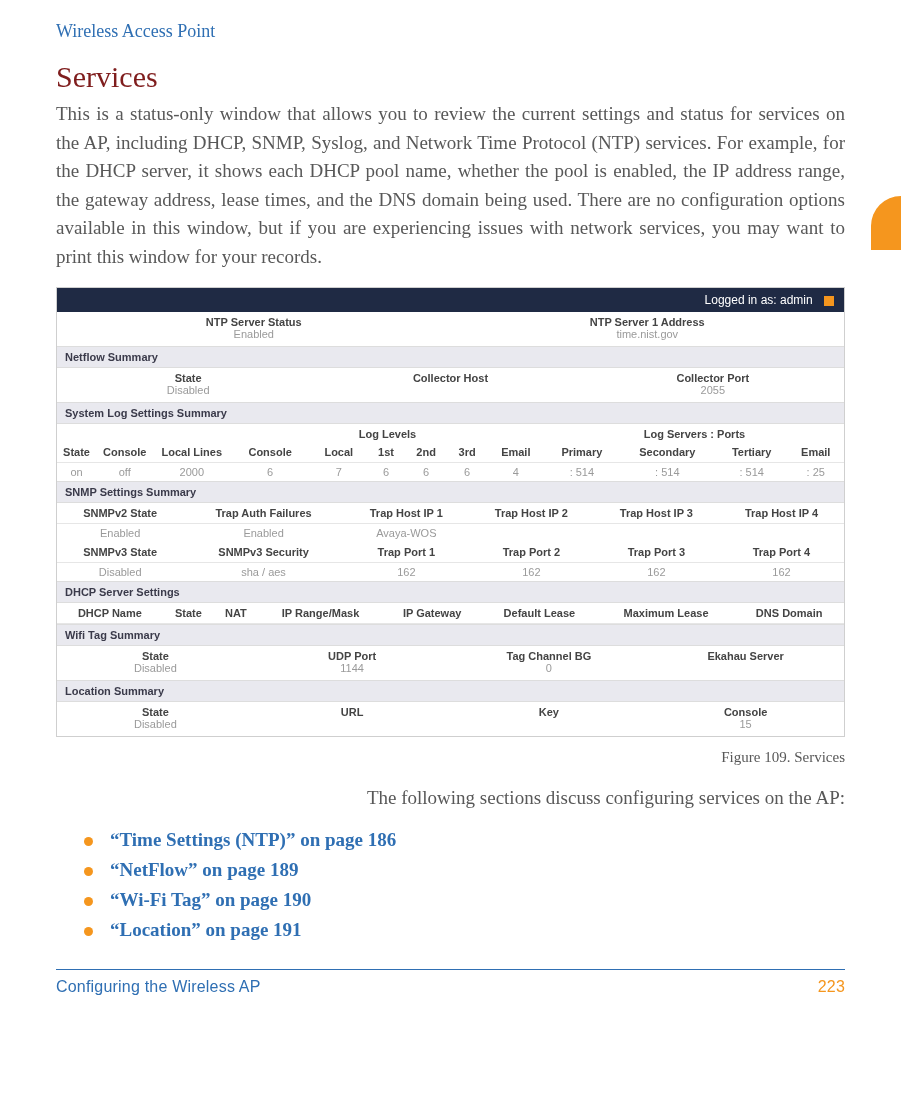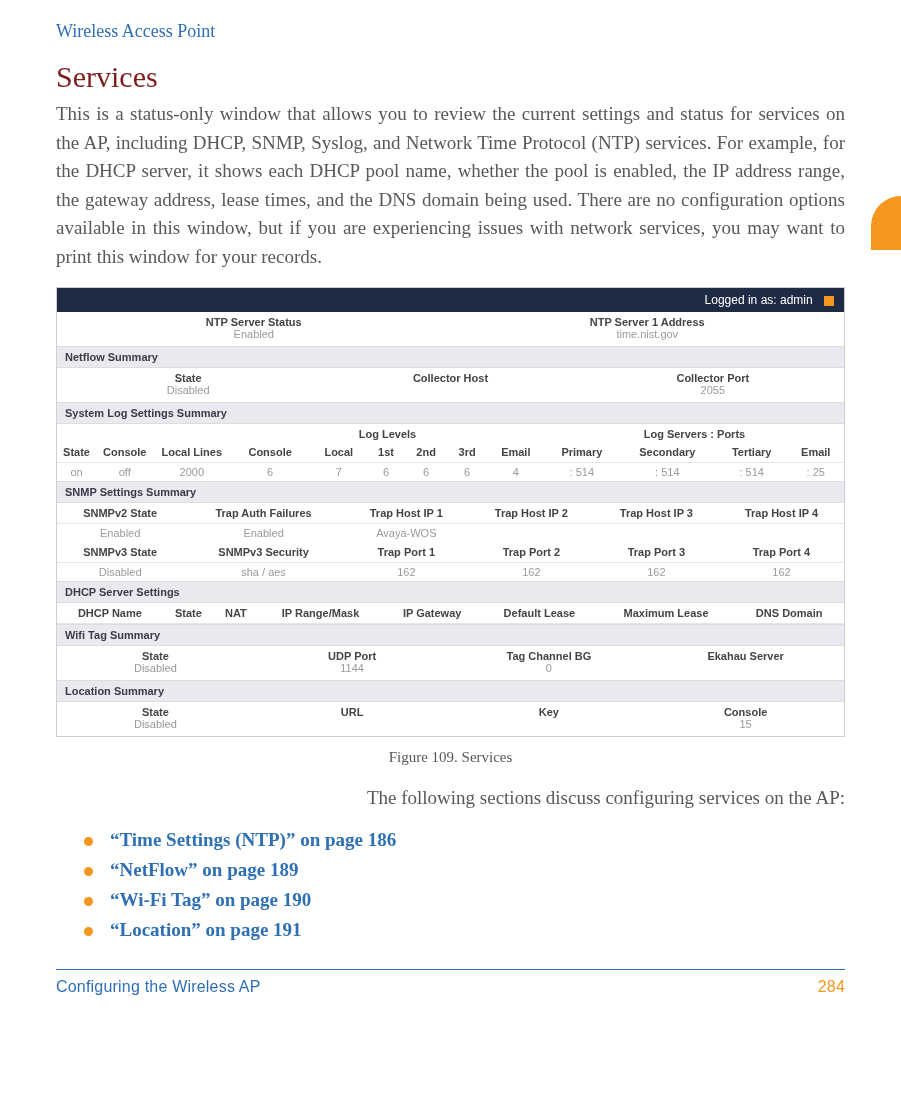--- a/index.html
+++ b/index.html
@@ -115,21 +115,21 @@
     text-align: center;
   }
   .group-head {
     font-weight: bold;
     color: #444;
     text-align: center;
     padding: 4px 0 2px 0;
     font-size: 11px;
   }
   .caption {
-    text-align: center;
+    text-align: right;
     font-family: "Palatino Linotype", Palatino, Georgia, serif;
     color: #585858;
     font-size: 15px;
     margin: 12px 0 18px 0;
   }
   .list {
     margin: 6px 0 28px 28px;
     padding: 0;
   }
   .list li {
@@ -387,15 +387,15 @@
   <ul class="list">
     <li><a>“Time Settings (NTP)” on page 186</a></li>
     <li><a>“NetFlow” on page 189</a></li>
     <li><a>“Wi-Fi Tag” on page 190</a></li>
     <li><a>“Location” on page 191</a></li>
   </ul>
 
   <hr class="footer-rule">
   <div class="footer">
     <span>Configuring the Wireless AP</span>
-    <span class="pn">284</span>
+    <span class="pn">223</span>
   </div>
 </div>
 
 </body></html>

